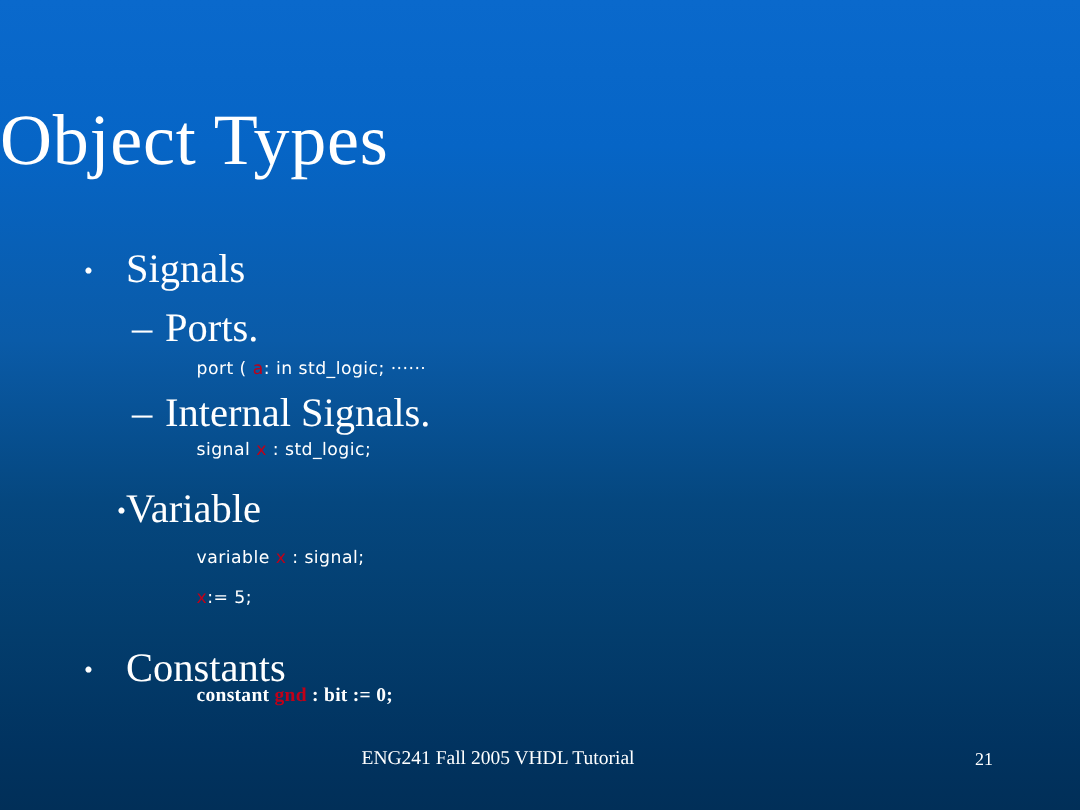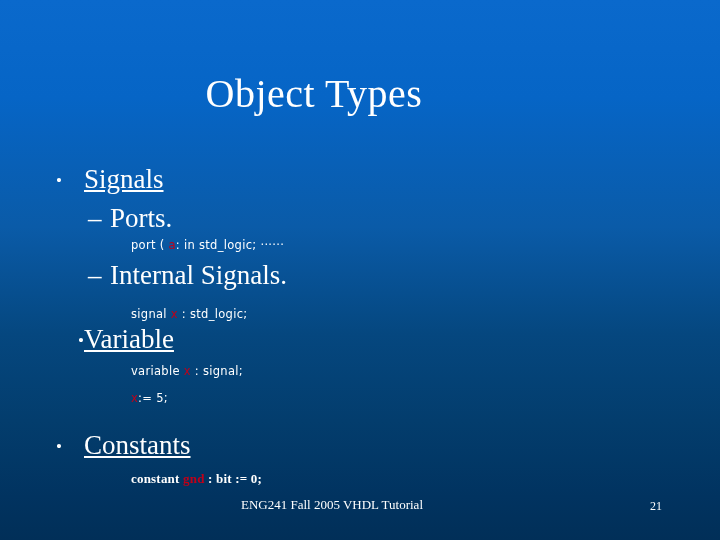--- a/index.html
+++ b/index.html
@@ -25,24 +25,23 @@
         #013360 92%,
         #012f58 100%);
     overflow: hidden;
   }
 
   .title {
     position: absolute;
     top: 70px;
     left: 0;
     width: 628px;
-    text-align: center;
     color: #ffffff;
     font-family: "Liberation Serif", serif;
-    font-size: 40px;
+    font-size: 48px;
     line-height: 48px;
     letter-spacing: 0.5px;
     white-space: nowrap;
   }
 
   .body-area {
     position: absolute;
     top: 160px;
     left: 0;
     width: 720px;
@@ -53,21 +52,20 @@
     white-space: nowrap;
     color: #ffffff;
   }
 
   
   .lvl1 {
     font-family: "Liberation Serif", serif;
     font-size: 27px;
     line-height: 30px;
     left: 56px;
-    text-decoration: underline;
   }
   .lvl1 .bdot {
     display: inline-block;
     width: 28px;
     font-size: 17px;
     vertical-align: 2px;
   }
 
   
   .lvl2 {
@@ -140,41 +138,41 @@
     </div>
 
     <div class="row code" style="top:78px;text-align:right;">
       <span>port  ( </span><span class="red">a</span><span>: in std_logic; ······</span>
     </div>
 
     <div class="row lvl2" style="top:103px;">
       <span class="bdash">–</span><span>Internal Signals.</span>
     </div>
 
-    <div class="row code" style="top:147px;">
+    <div class="row code" style="top:132px;">
       <span>signal </span><span class="red">x</span><span> : std_logic;</span>
     </div>
 
     <div class="row lvl1" style="top:164px;text-align:right;">
       <span class="bdot">•</span><span>Variable</span>
     </div>
 
     <div class="row code" style="top:204px;">
       <span>variable </span><span class="red">x</span><span> : signal;</span>
     </div>
 
     <div class="row code" style="top:231px;text-align:right;">
       <span></span><span class="red">x</span><span>:= 5;</span>
     </div>
 
     <div class="row lvl1" style="top:270px;">
       <span class="bdot">•</span><span>Constants</span>
     </div>
 
-    <div class="row code-serif" style="top:295px;margin-top:16px;">
+    <div class="row code-serif" style="top:295px;">
       <span>constant </span><span class="red">gnd</span><span> : bit := 0;</span>
     </div>
 
   </div>
 
   <div class="footer-text">ENG241 Fall 2005 VHDL Tutorial</div>
   <div class="page-num">21</div>
 
 </div>
 

